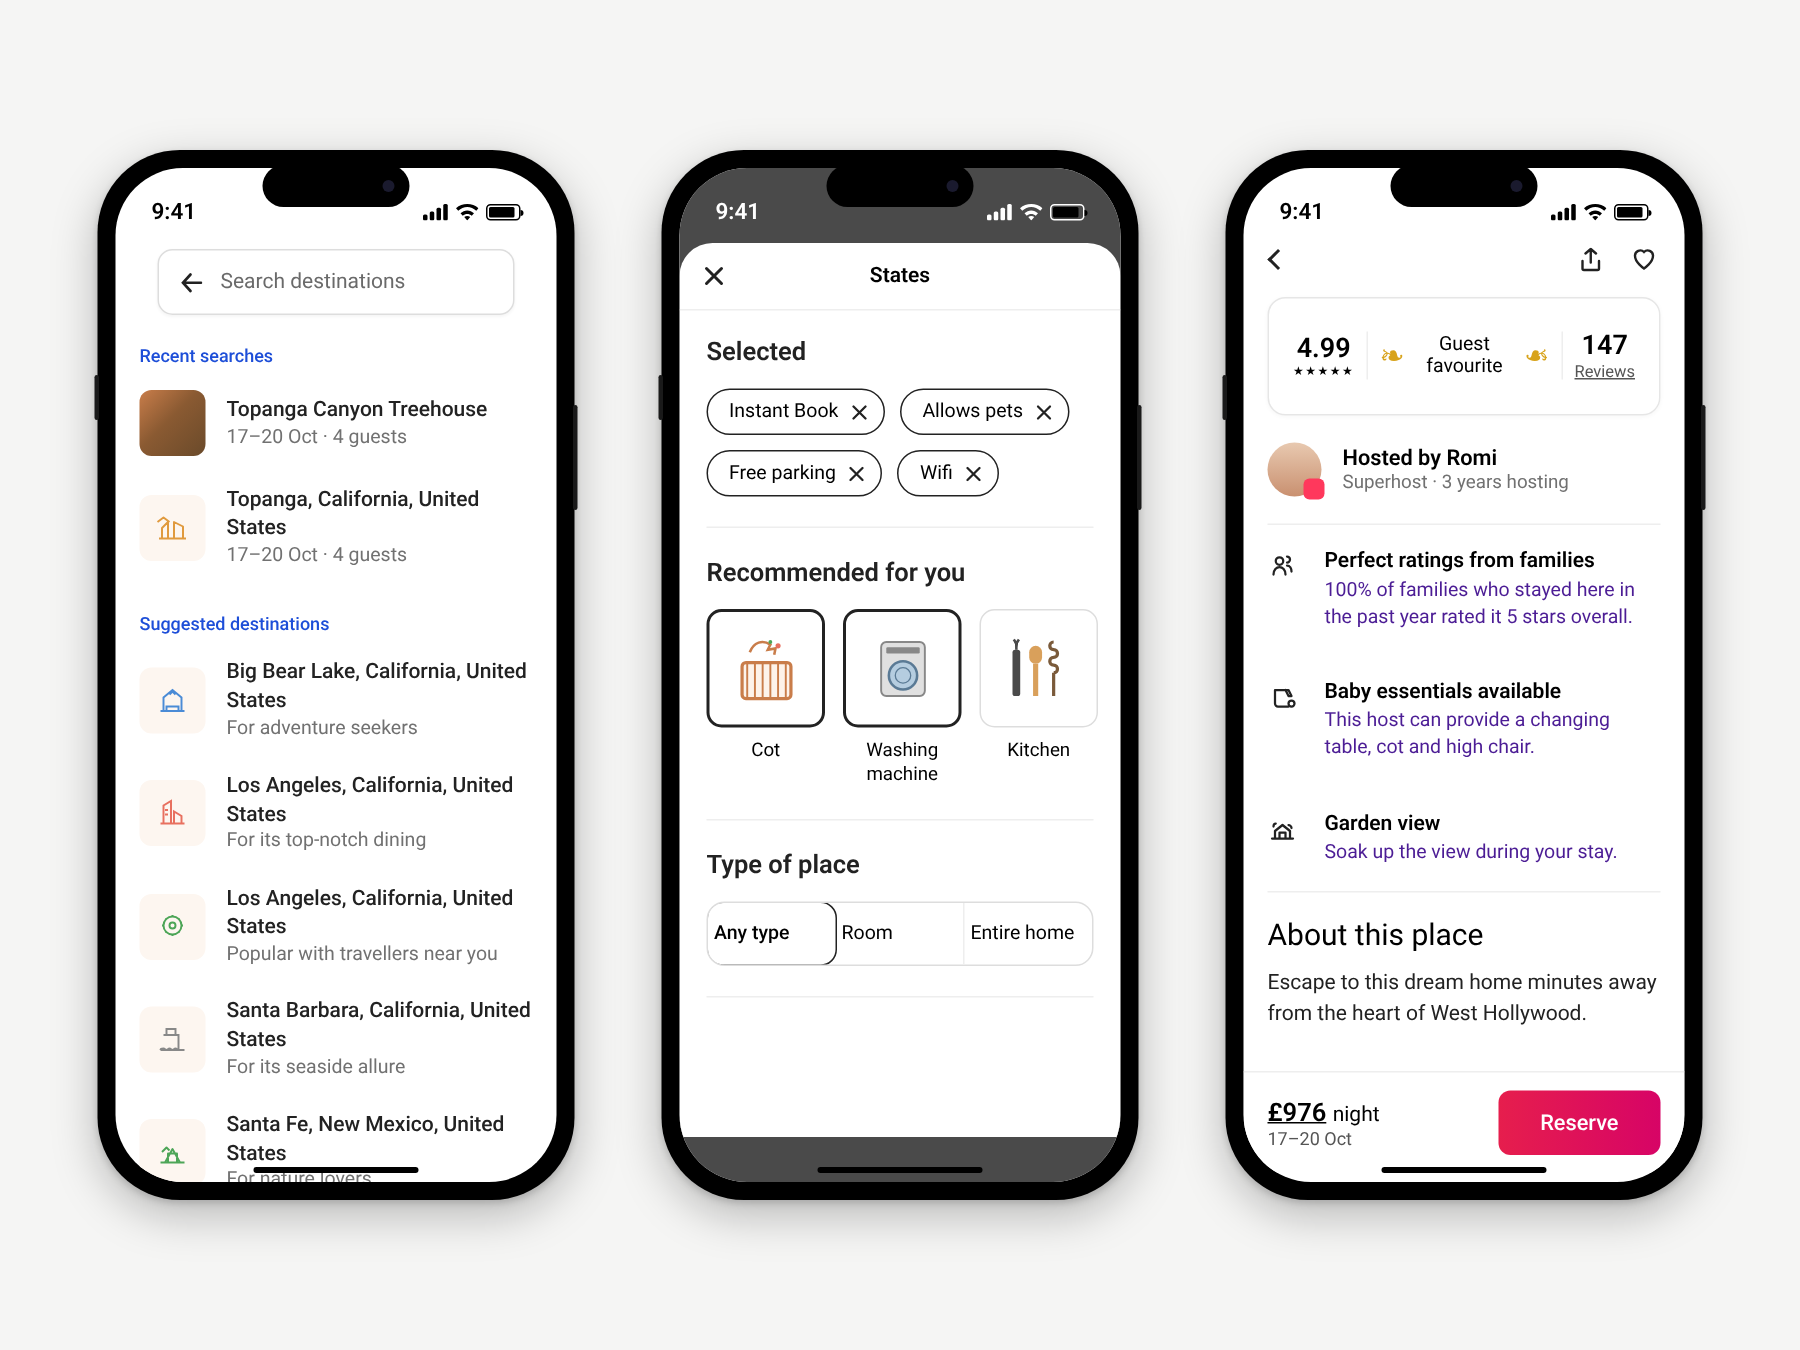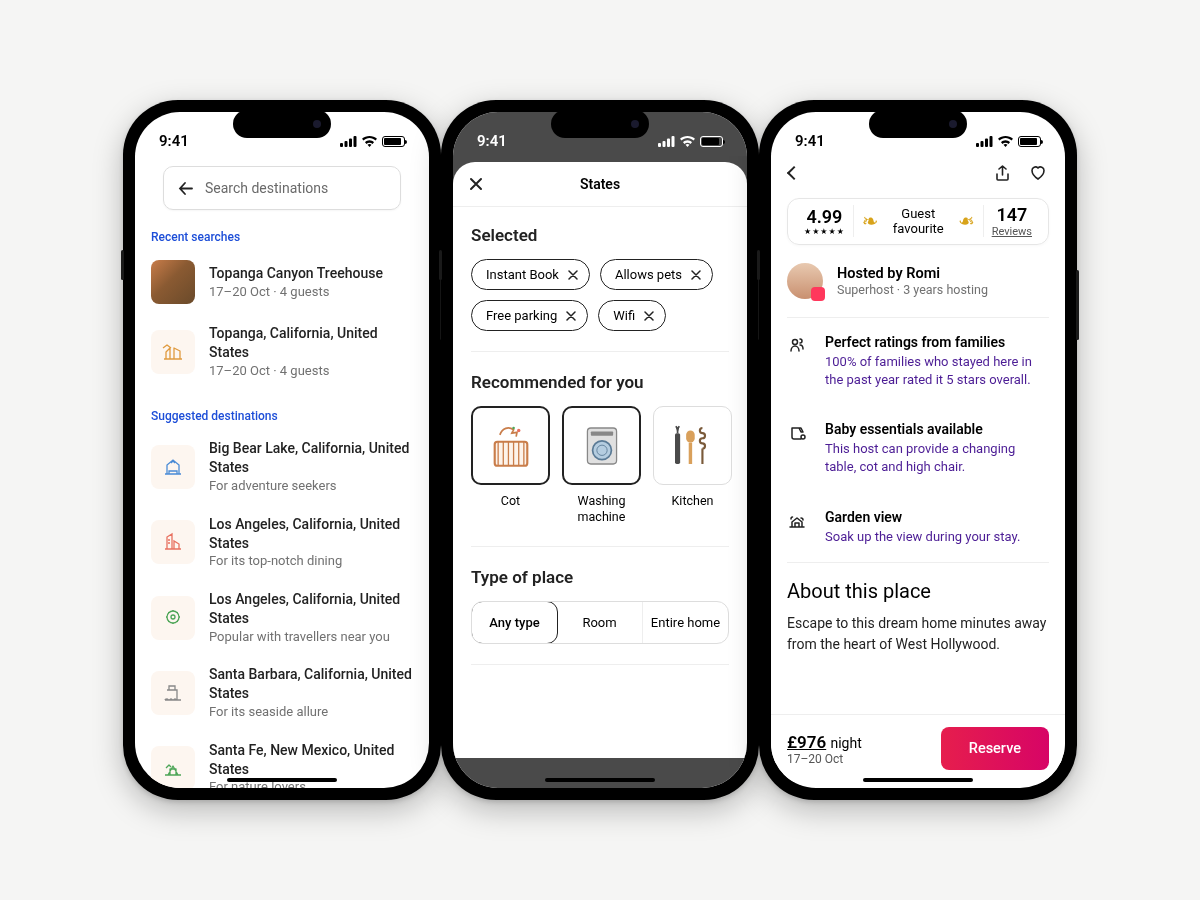--- a/index.html
+++ b/index.html
@@ -1,17 +1,17 @@
 <!DOCTYPE html>
 <html><head>
 <meta charset="utf-8">
 <style>
   *{box-sizing:border-box;margin:0;padding:0;font-family:-apple-system,BlinkMacSystemFont,'Segoe UI',Roboto,sans-serif;-webkit-font-smoothing:antialiased}
   body{background:#f5f5f4;width:1200px;height:900px;overflow:hidden}
-  .stage{display:flex;justify-content:center;align-items:center;height:100%;width:100%}
+  .stage{display:flex;gap:58px;justify-content:center;align-items:center;height:100%;width:100%}
   .phone{width:318px;height:700px;background:#000;border-radius:55px;padding:12px;position:relative;box-shadow:0 10px 30px rgba(0,0,0,.25),0 2px 5px rgba(0,0,0,.15)}
   .phone::before,.phone::after{content:'';position:absolute;background:#1a1a1a;border-radius:3px}
   .phone::before{right:-2px;top:170px;width:3px;height:70px}
   .phone::after{left:-2px;top:150px;width:3px;height:30px}
   .screen{width:100%;height:100%;background:#fff;border-radius:45px;overflow:hidden;position:relative}
   .notch{position:absolute;top:10px;left:50%;transform:translateX(-50%);width:98px;height:28px;background:#000;border-radius:18px;z-index:20;display:flex;align-items:center;justify-content:flex-end;padding-right:10px}
   .notch::after{content:'';width:8px;height:8px;border-radius:50%;background:#1a1a2e}
   .status{display:flex;justify-content:space-between;align-items:center;padding:14px 24px 0;height:44px;font-size:15px;font-weight:600;position:relative;z-index:10}
   .status-right{display:flex;align-items:center;gap:5px}
   .sig,.wifi,.batt{display:inline-block}
@@ -45,31 +45,31 @@
   .chips{display:flex;flex-wrap:wrap;gap:10px;margin-bottom:20px}
   .chip{border:1px solid #222;border-radius:22px;padding:7px 11px 7px 14px;font-size:13px;display:flex;align-items:center;gap:9px}
   .chip .x{width:10px;height:10px}
   hr.div{border:none;border-top:1px solid #eee;margin:0 0 20px}
   .reco{display:flex;gap:12px;margin-bottom:20px}
   .reco-item{text-align:center;font-size:12.5px;line-height:1.3}
   .reco-box{width:79px;height:79px;border-radius:10px;display:flex;align-items:center;justify-content:center;margin-bottom:8px}
   .reco-box.sel{border:2px solid #222}
   .reco-box.un{border:1px solid #ddd}
   .seg{display:flex;border:1px solid #ddd;border-radius:12px;overflow:hidden;margin-bottom:20px}
-  .seg-i{flex:1;text-align:center;padding:13px 4px;font-size:13px;border-right:1px solid #eee}
+  .seg-i{flex:1;padding:13px 4px;font-size:13px;border-right:1px solid #eee}
   .seg-i:last-child{border-right:none}
   .seg-i.active{border:1.5px solid #222;border-radius:11px;margin:-1px;font-weight:500}
   .sheet-foot{position:absolute;bottom:10px;left:0;right:0;display:flex;justify-content:space-between;align-items:center;padding:14px 18px 14px;border-top:1px solid #eee;background:#fff}
   .clear{font-size:14px;font-weight:600;text-decoration:underline}
   .show-btn{background:#222;color:#fff;border-radius:8px;padding:13px 18px;font-size:14px;font-weight:500}
   
   .p3-top{display:flex;justify-content:space-between;align-items:center;padding:8px 18px 10px}
   .top-act{display:flex;gap:18px;align-items:center}
   .chev{width:10px;height:10px;border-left:2px solid #222;border-bottom:2px solid #222;transform:rotate(45deg)}
-  .card{margin:6px 16px 18px;border:1px solid #e6e6e6;border-radius:12px;padding:6px 8px;display:flex;align-items:center;justify-content:space-around;box-shadow:0 1px 3px rgba(0,0,0,.03)}
+  .card{margin:6px 16px 18px;border:1px solid #e6e6e6;border-radius:12px;padding:22px 8px;display:flex;align-items:center;justify-content:space-around;box-shadow:0 1px 3px rgba(0,0,0,.03)}
   .card-col{text-align:center;padding:0 8px}
   .card-sep{width:1px;height:32px;background:#eee}
   .big{font-size:18px;font-weight:600;line-height:1.1}
   .stars{font-size:8px;letter-spacing:1px}
   .gf{font-size:13px;text-align:center;line-height:1.2}
   .rev{font-size:11px;text-decoration:underline;color:#555}
   .host{display:flex;align-items:center;gap:14px;padding:0 16px 18px}
   .avatar{width:36px;height:36px;border-radius:50%;background:linear-gradient(#e8c9b0,#c99070);position:relative}
   .av-badge{position:absolute;bottom:-2px;right:-2px;width:14px;height:14px;border-radius:4px;background:#ff385c}
   .host-t{font-size:14.5px;font-weight:600}

